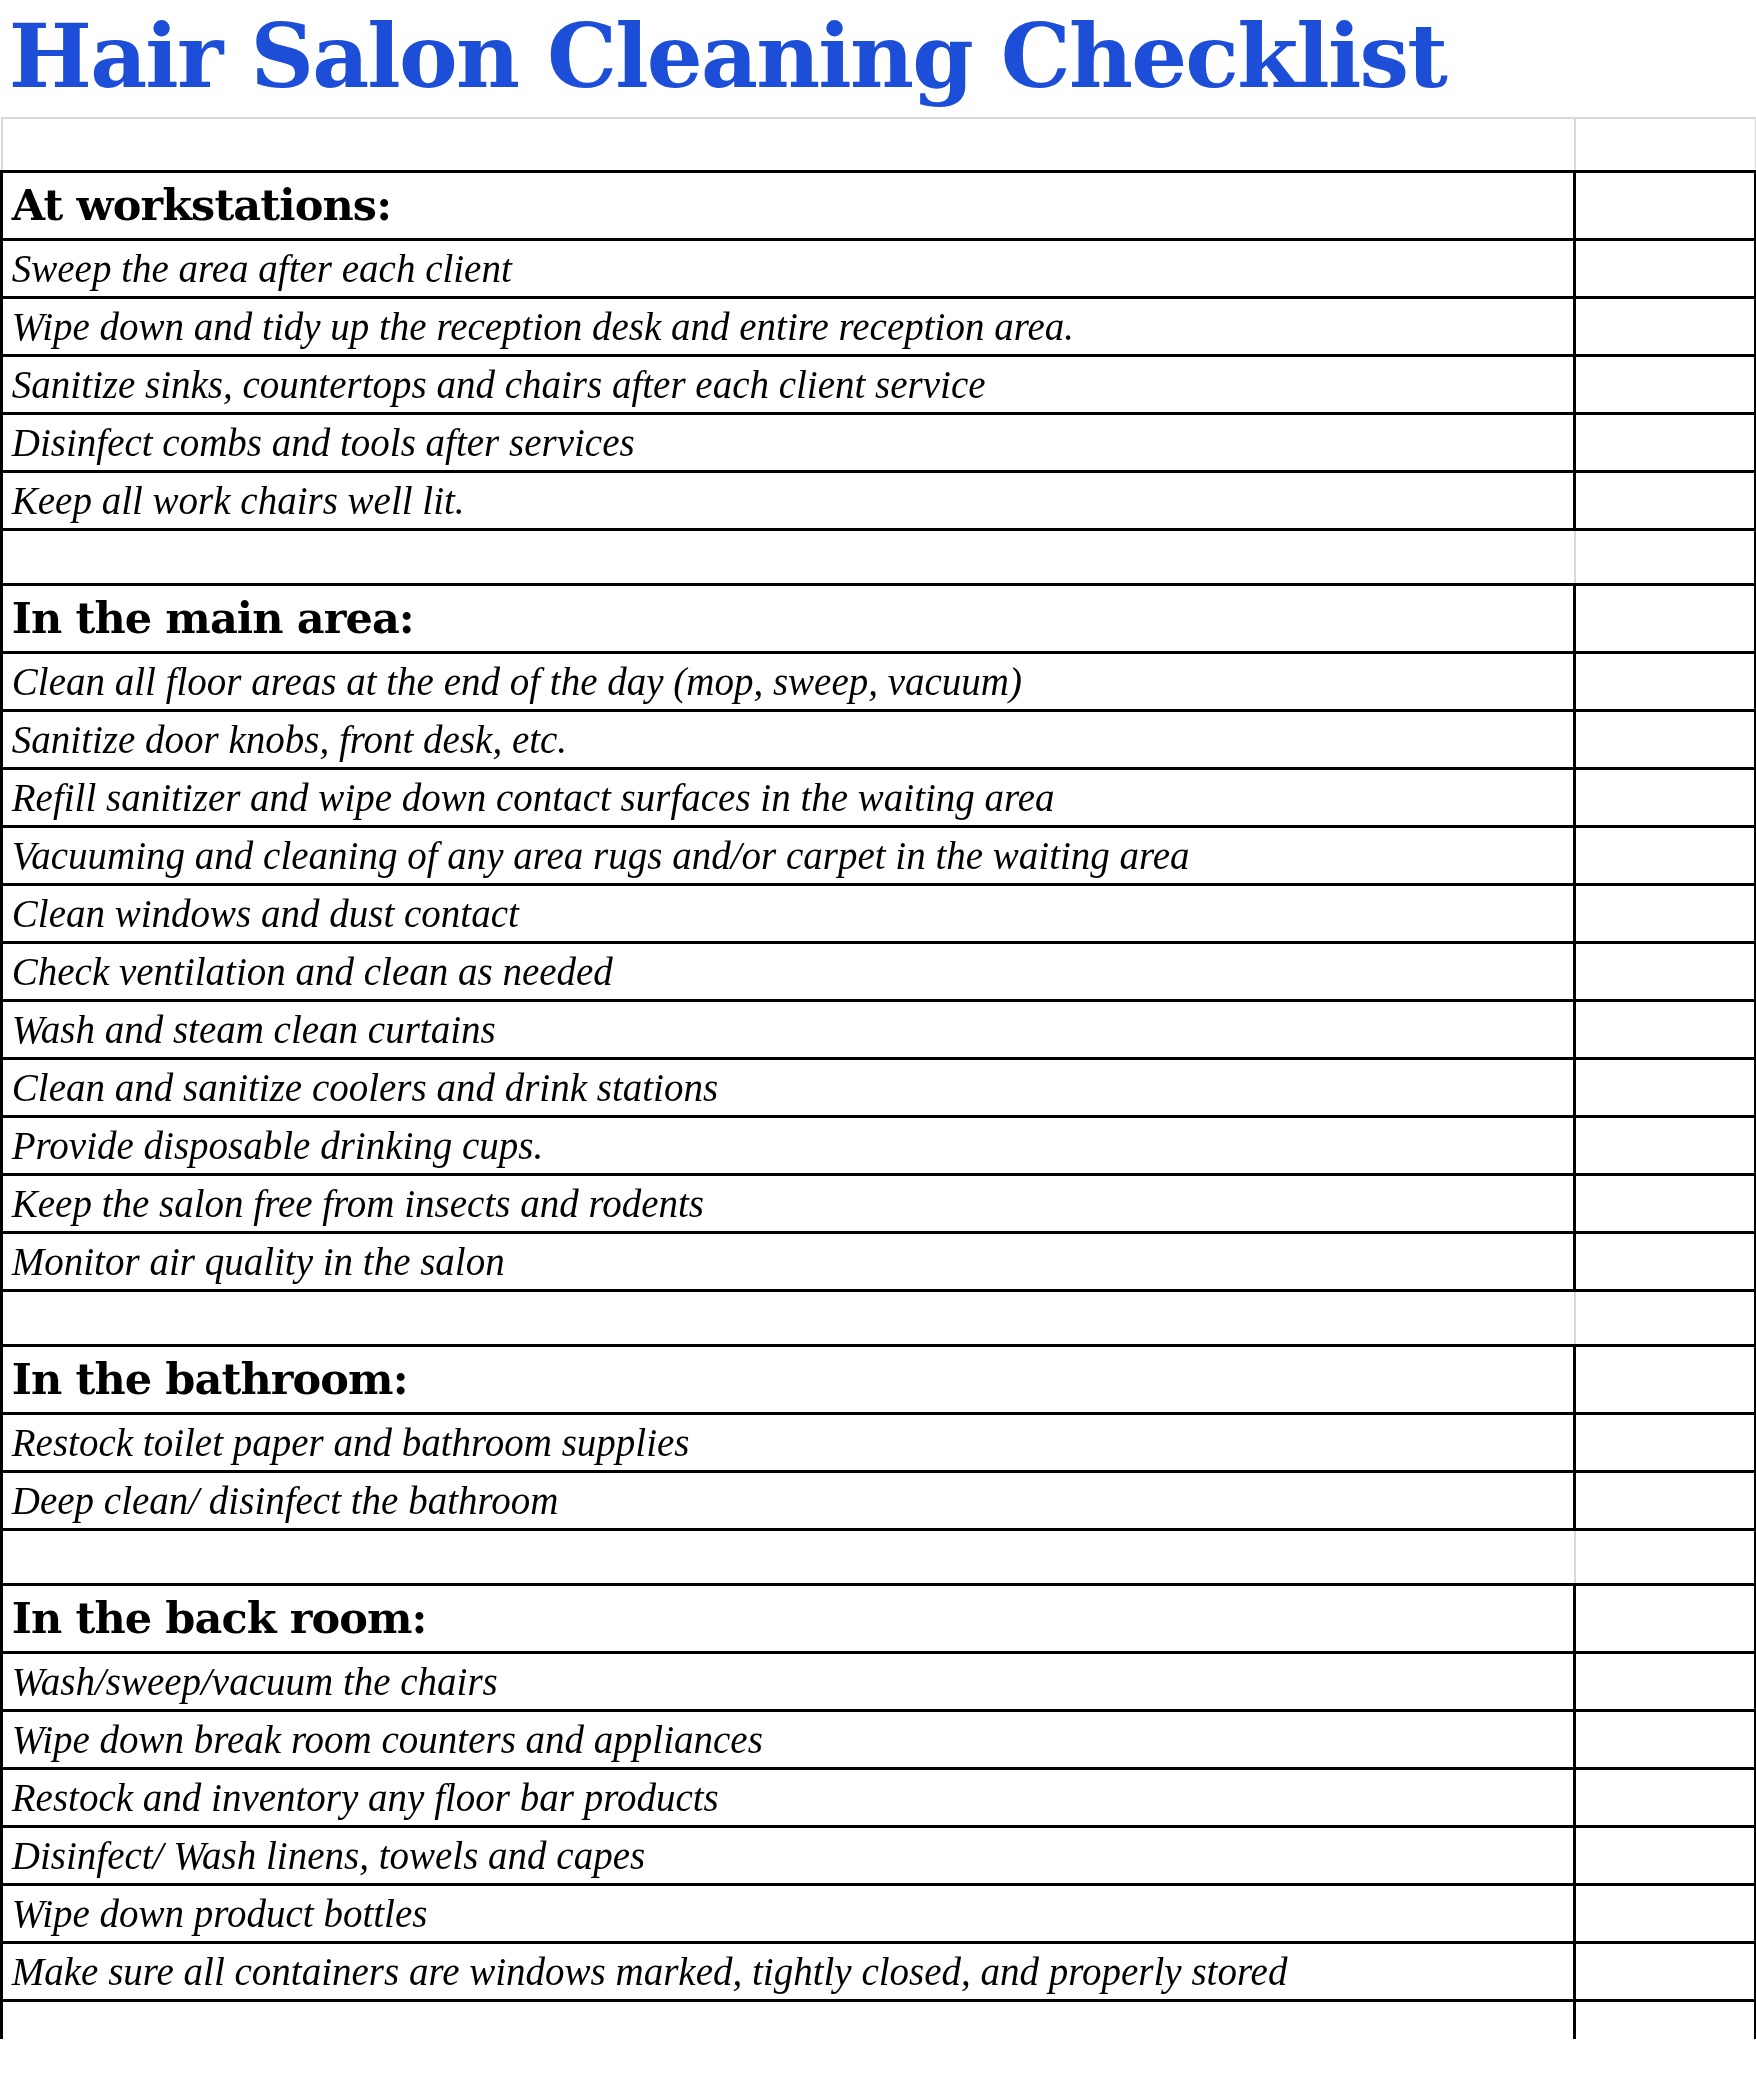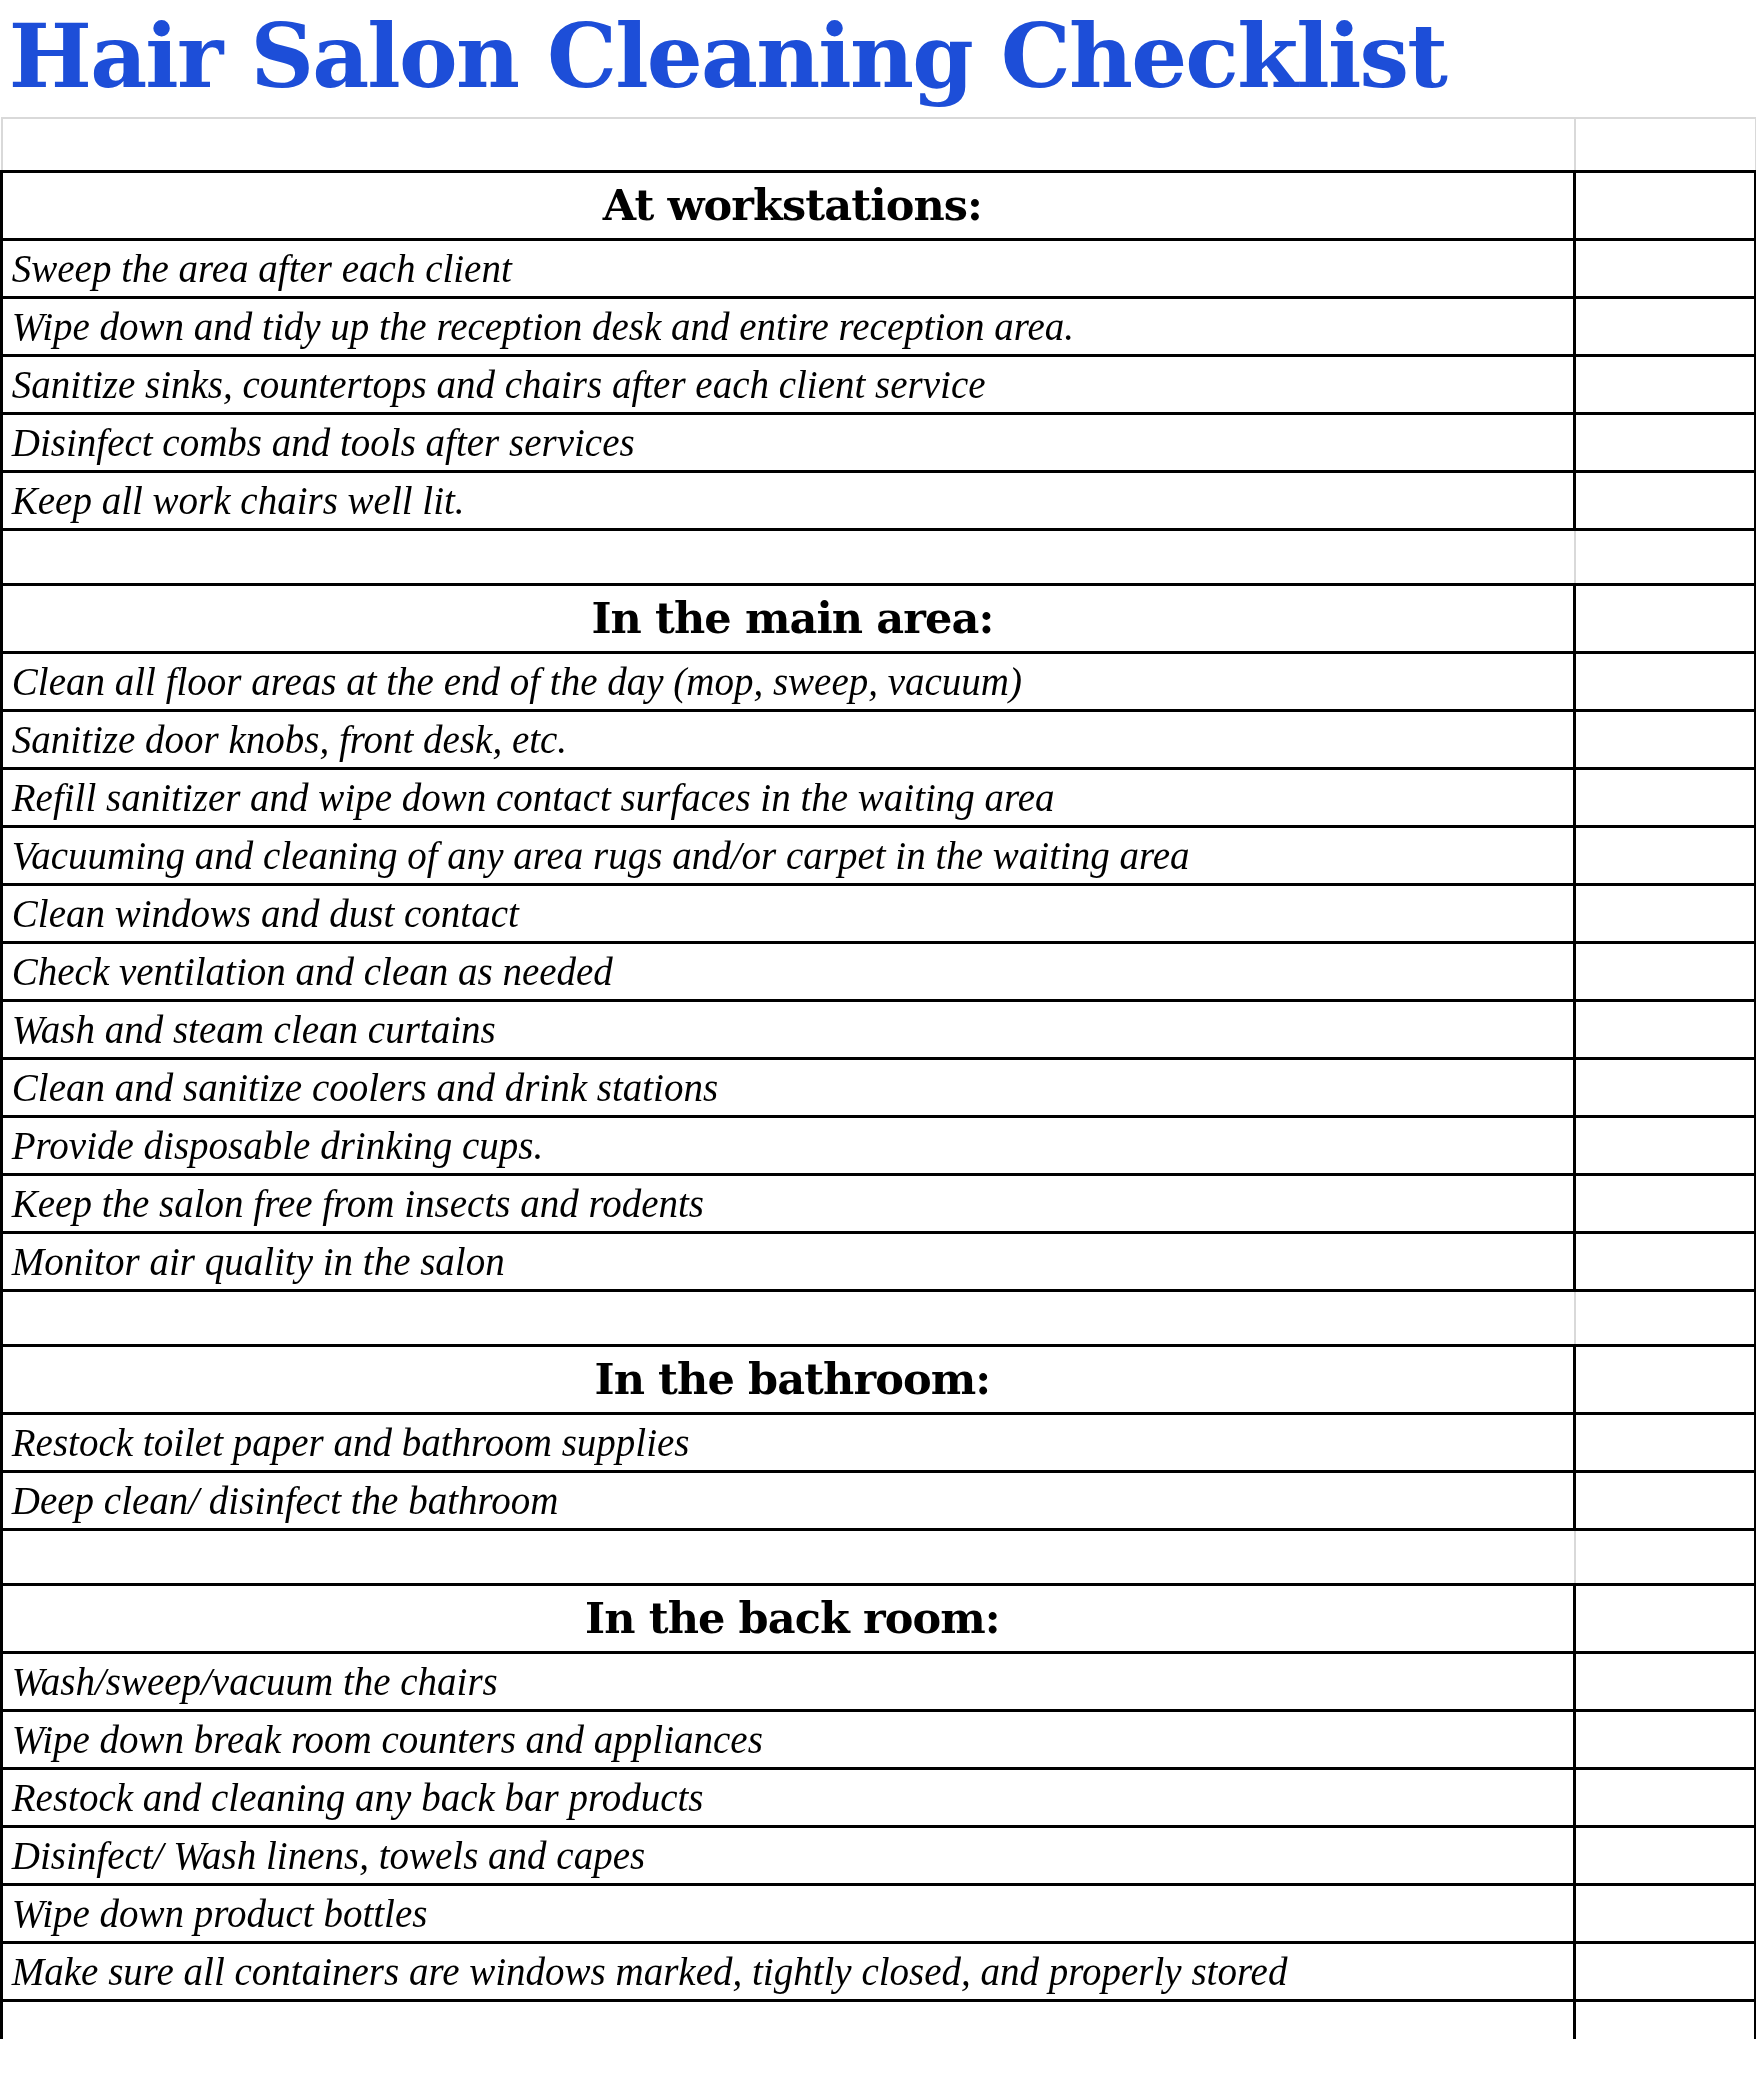--- a/index.html
+++ b/index.html
@@ -42,21 +42,21 @@
   }
   td.check-cell {
     width: 179px;
   }
   
   tr.gap-top   { height: 53px; }
   tr.gap-top td {
     border: 2.6px solid #d9d9d9;
   }
   
-  tr.section-row { height: 68px; text-align: center; }
+  tr.section-row { height: 68px; }
   tr.section-row td {
     border: 3.5px solid #000000;
   }
   tr.section-row td.task-cell {
     font-family: "DejaVu Serif", serif;
     font-weight: bold;
     font-size: 43px;
     letter-spacing: -0.9px;
   }
   
@@ -196,21 +196,21 @@
       </tr>
       <tr class="task-row">
         <td class="task-cell">Wash/sweep/vacuum the chairs</td>
         <td class="check-cell"></td>
       </tr>
       <tr class="task-row">
         <td class="task-cell">Wipe down break room counters and appliances</td>
         <td class="check-cell"></td>
       </tr>
       <tr class="task-row">
-        <td class="task-cell">Restock and cleaning any back bar products</td>
+        <td class="task-cell">Restock and inventory any floor bar products</td>
         <td class="check-cell"></td>
       </tr>
       <tr class="task-row">
         <td class="task-cell">Disinfect/ Wash linens, towels and capes</td>
         <td class="check-cell"></td>
       </tr>
       <tr class="task-row">
         <td class="task-cell">Wipe down product bottles</td>
         <td class="check-cell"></td>
       </tr>

